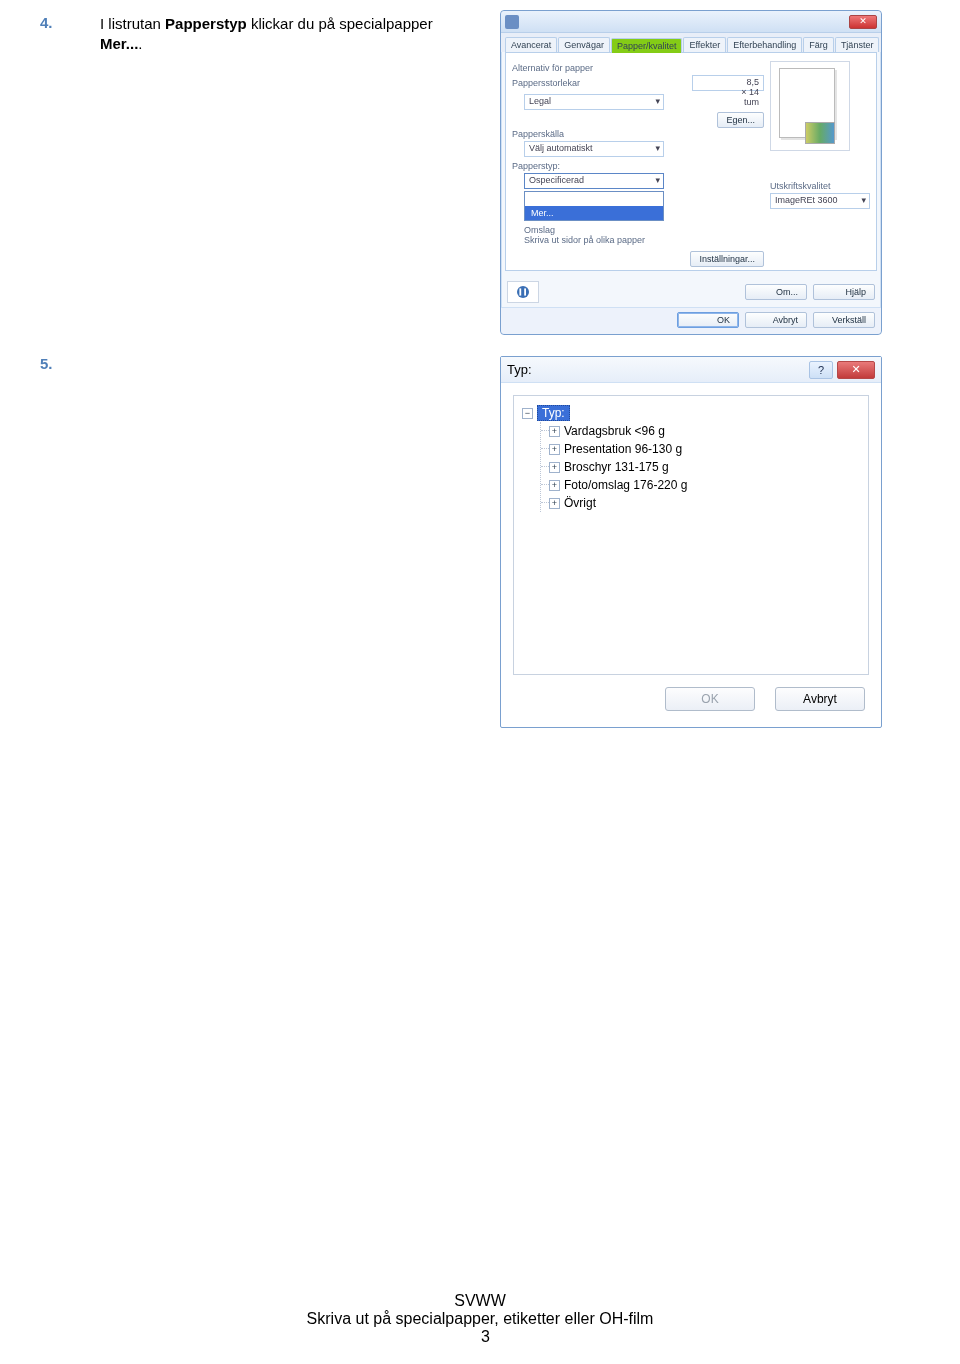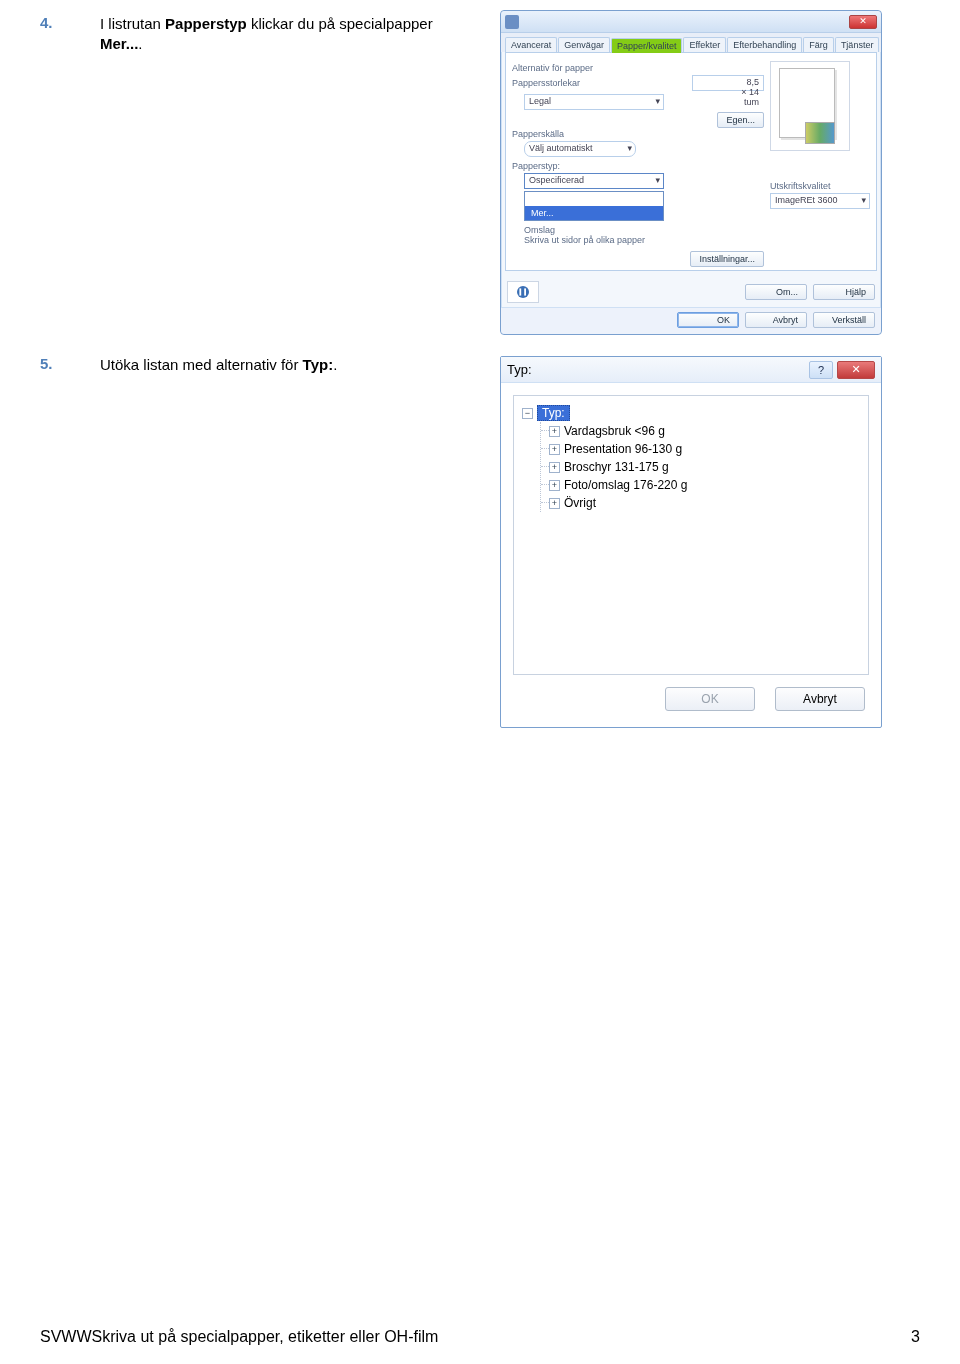--- a/index.html
+++ b/index.html
@@ -120,21 +120,21 @@
   .dlg2-btns { display:flex; justify-content:flex-end; gap:20px; padding:0 16px 16px 0; }
   .dlg2-btn {
     width:90px; height:24px; border:1px solid #b0bccb; background:linear-gradient(#fdfdfe,#ebeff6);
     border-radius:3px; font-size:12px; display:flex; align-items:center; justify-content:center;
   }
   .dlg2-btn.disabled { color:#9aa3ae; }
 
   .footer {
     position:absolute; bottom:18px; left:0; right:0;
     display:flex; align-items:center; justify-content:space-between;
-    padding:0 40px; font-size:16px;
+    padding:0 40px; font-size:16px;flex-direction:column;
   }
   .footer .left { }
   .footer .center { flex:1; }
   .footer .right { width:20px; text-align:right; }
 </style>
 </head>
 <body>
 
 <div class="page">
 
@@ -166,21 +166,21 @@
           <div class="lbl">Alternativ för papper</div>
           <div style="display:flex; justify-content:space-between; align-items:center;">
             <div class="lbl" style="margin:0;">Pappersstorlekar</div>
             <div class="txtbox" style="width:72px; text-align:right;padding-left:48px;">8,5 × 14 tum</div>
           </div>
           <div class="txtbox dd" style="width:140px; margin:3px 0 0 12px;">Legal</div>
           <div style="text-align:right; margin-top:4px;">
             <span class="btn">Egen...</span>
           </div>
           <div class="lbl">Papperskälla</div>
-          <div class="txtbox dd" style="width:112px; margin-left:12px;border-radius:7px;">Välj automatiskt</div>
+          <div class="txtbox dd" style="width:140px; margin-left:12px;">Välj automatiskt</div>
           <div class="lbl">Papperstyp:</div>
           <div class="txtbox dd" style="width:140px; margin-left:12px; border-color:#5b86c7;">Ospecificerad</div>
           <div class="dd-open" style="width:140px; margin-left:12px;">
             <div class="dd-item">&nbsp;</div>
             <div class="dd-item sel">Mer...</div>
           </div>
           <div style="margin:4px 0 0 12px;">
             <div class="group-under">Omslag</div>
             <div class="group-under">Skriva ut sidor på olika papper</div>
           </div>
@@ -213,23 +213,20 @@
       <div class="footer-btns">
         <span class="btn btn-wide primary">OK</span>
         <span class="btn btn-wide">Avbryt</span>
         <span class="btn btn-wide">Verkställ</span>
       </div>
     </div>
   </div>
 
   <div class="step-row" style="margin-top:300px;">
     <div class="step-num">5.</div>
-    <div class="step-text">
-      <span>Utöka listan med alternativ för </span><b>Typ:</b><span>.</span>
-    </div>
   </div>
 
   <div class="right-col dlg2-wrap">
     <div class="dlg2">
       <div class="dlg2-title">
         <div class="dlg2-title-left">Typ:</div>
         <div class="dlg2-title-right">
           <div class="b-help">?</div>
           <div class="b-close2">✕</div>
         </div>

